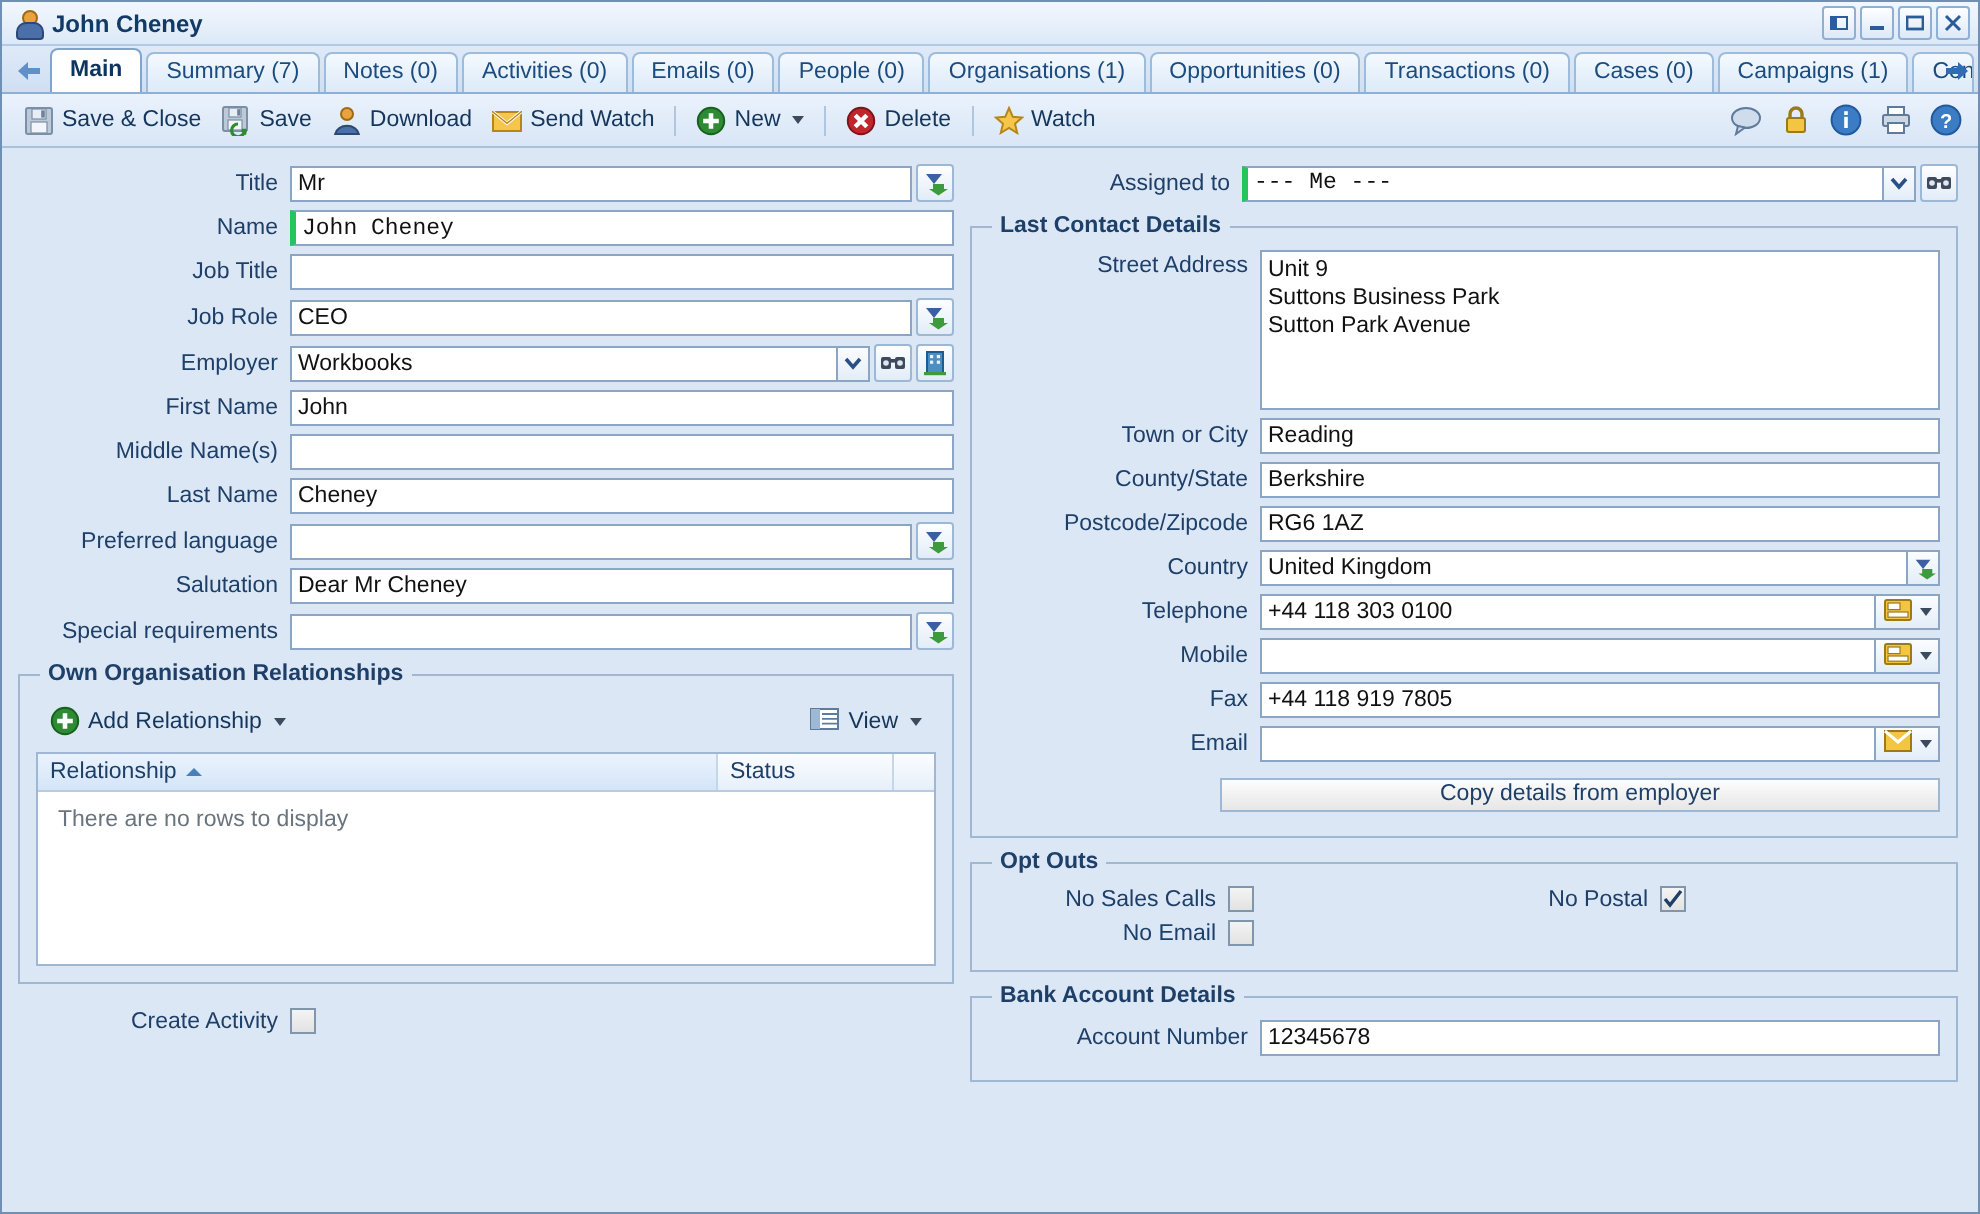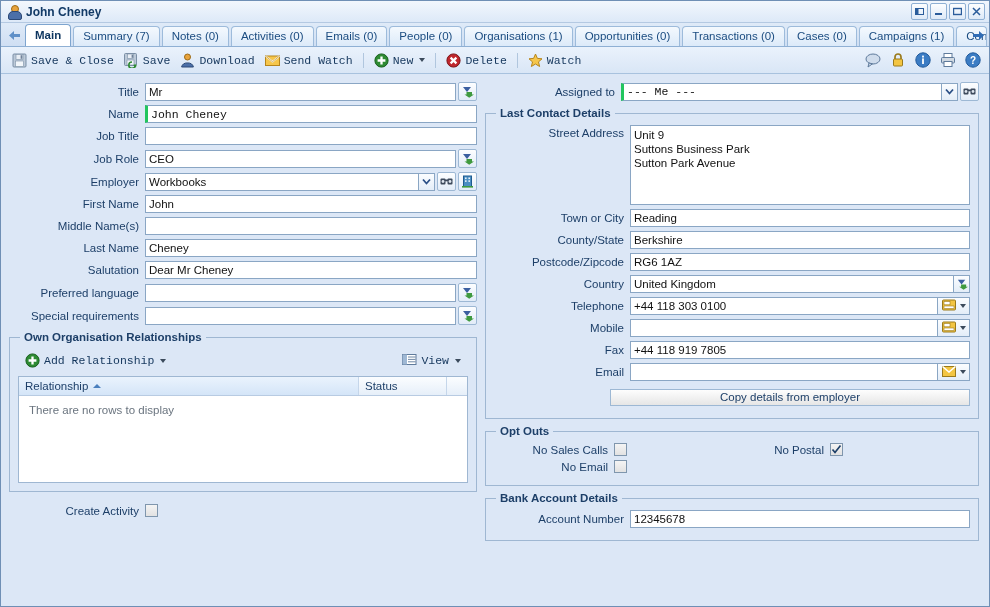--- a/index.html
+++ b/index.html
@@ -56,21 +56,21 @@
     background:#ffffff;border-color:#7ea5cf;
   }
   .tab.clipped{overflow:hidden;max-width:40px;padding-right:2px;}
   .tabscroll.right{position:absolute;right:2px;bottom:1px;margin:0;}
   
   .toolbar{
     height:26px;flex:0 0 26px;display:flex;align-items:center;
     background:linear-gradient(#eaf2fc,#d9e6f6);
     border-bottom:1px solid #a8c2de;padding:0 6px;position:relative;
   }
-  .tbtn{display:flex;align-items:center;gap:4px;padding:2px 5px;border-radius:3px;cursor:pointer;white-space:nowrap;color:#14365c;font-family:Liberation Mono, monospace;}
+  .tbtn{display:flex;align-items:center;gap:4px;padding:2px 5px;border-radius:3px;cursor:pointer;white-space:nowrap;color:#14365c;}
   .tsep{width:1px;height:15px;background:#b0c6de;margin:0 5px;}
   .tbicon{width:15px;height:15px;flex:0 0 15px;position:relative;}
   .caret{width:0;height:0;border-left:3.5px solid transparent;border-right:3.5px solid transparent;border-top:4px solid #3b4a5c;margin-left:2px;}
   .tb-right{position:absolute;right:8px;display:flex;align-items:center;gap:9px;}
   .tb-right .ric{width:16px;height:16px;cursor:pointer;}
   
   .content{flex:1 1 auto;display:flex;overflow:hidden;background:#dce7f6;}
   .col{padding:8px 0 0 0;box-sizing:border-box;}
   .col-left{width:482px;flex:0 0 482px;padding-left:8px;padding-right:6px;box-sizing:border-box;}
   .col-right{flex:1 1 auto;padding-left:2px;padding-right:10px;box-sizing:border-box;}
@@ -395,33 +395,33 @@
         <div class="lbl">Middle Name(s)</div>
         <input class="fld grow" value="" style="">
       </div>
 
       <div class="row">
         <div class="lbl">Last Name</div>
         <input class="fld grow" value="Cheney" style="">
       </div>
 
       <div class="row">
-        <div class="lbl">Salutation</div>
-        <input class="fld grow" value="Dear Mr Cheney" style="">
-      </div>
-
-      <div class="row">
         <div class="lbl">Preferred language</div>
         <input class="fld grow" value="" style="">
         <div class="btn-pick">
           <svg width="13" height="13" viewBox="0 0 13 13">
               <path d="M2 2 L10 2 L6 7 Z" fill="#3b5fa0"></path>
               <path d="M5.5 7 h5.5 v2.5 h2 l-4.8 3.2 L3.5 9.5 h2 Z" fill="#3f9a3f"></path>
             </svg>
         </div>
+      </div>
+
+      <div class="row">
+        <div class="lbl">Salutation</div>
+        <input class="fld grow" value="Dear Mr Cheney" style="">
       </div>
 
       <div class="row">
         <div class="lbl">Special requirements</div>
         <input class="fld grow" value="" style="">
         <div class="btn-pick">
           <svg width="13" height="13" viewBox="0 0 13 13">
               <path d="M2 2 L10 2 L6 7 Z" fill="#3b5fa0"></path>
               <path d="M5.5 7 h5.5 v2.5 h2 l-4.8 3.2 L3.5 9.5 h2 Z" fill="#3f9a3f"></path>
             </svg>

